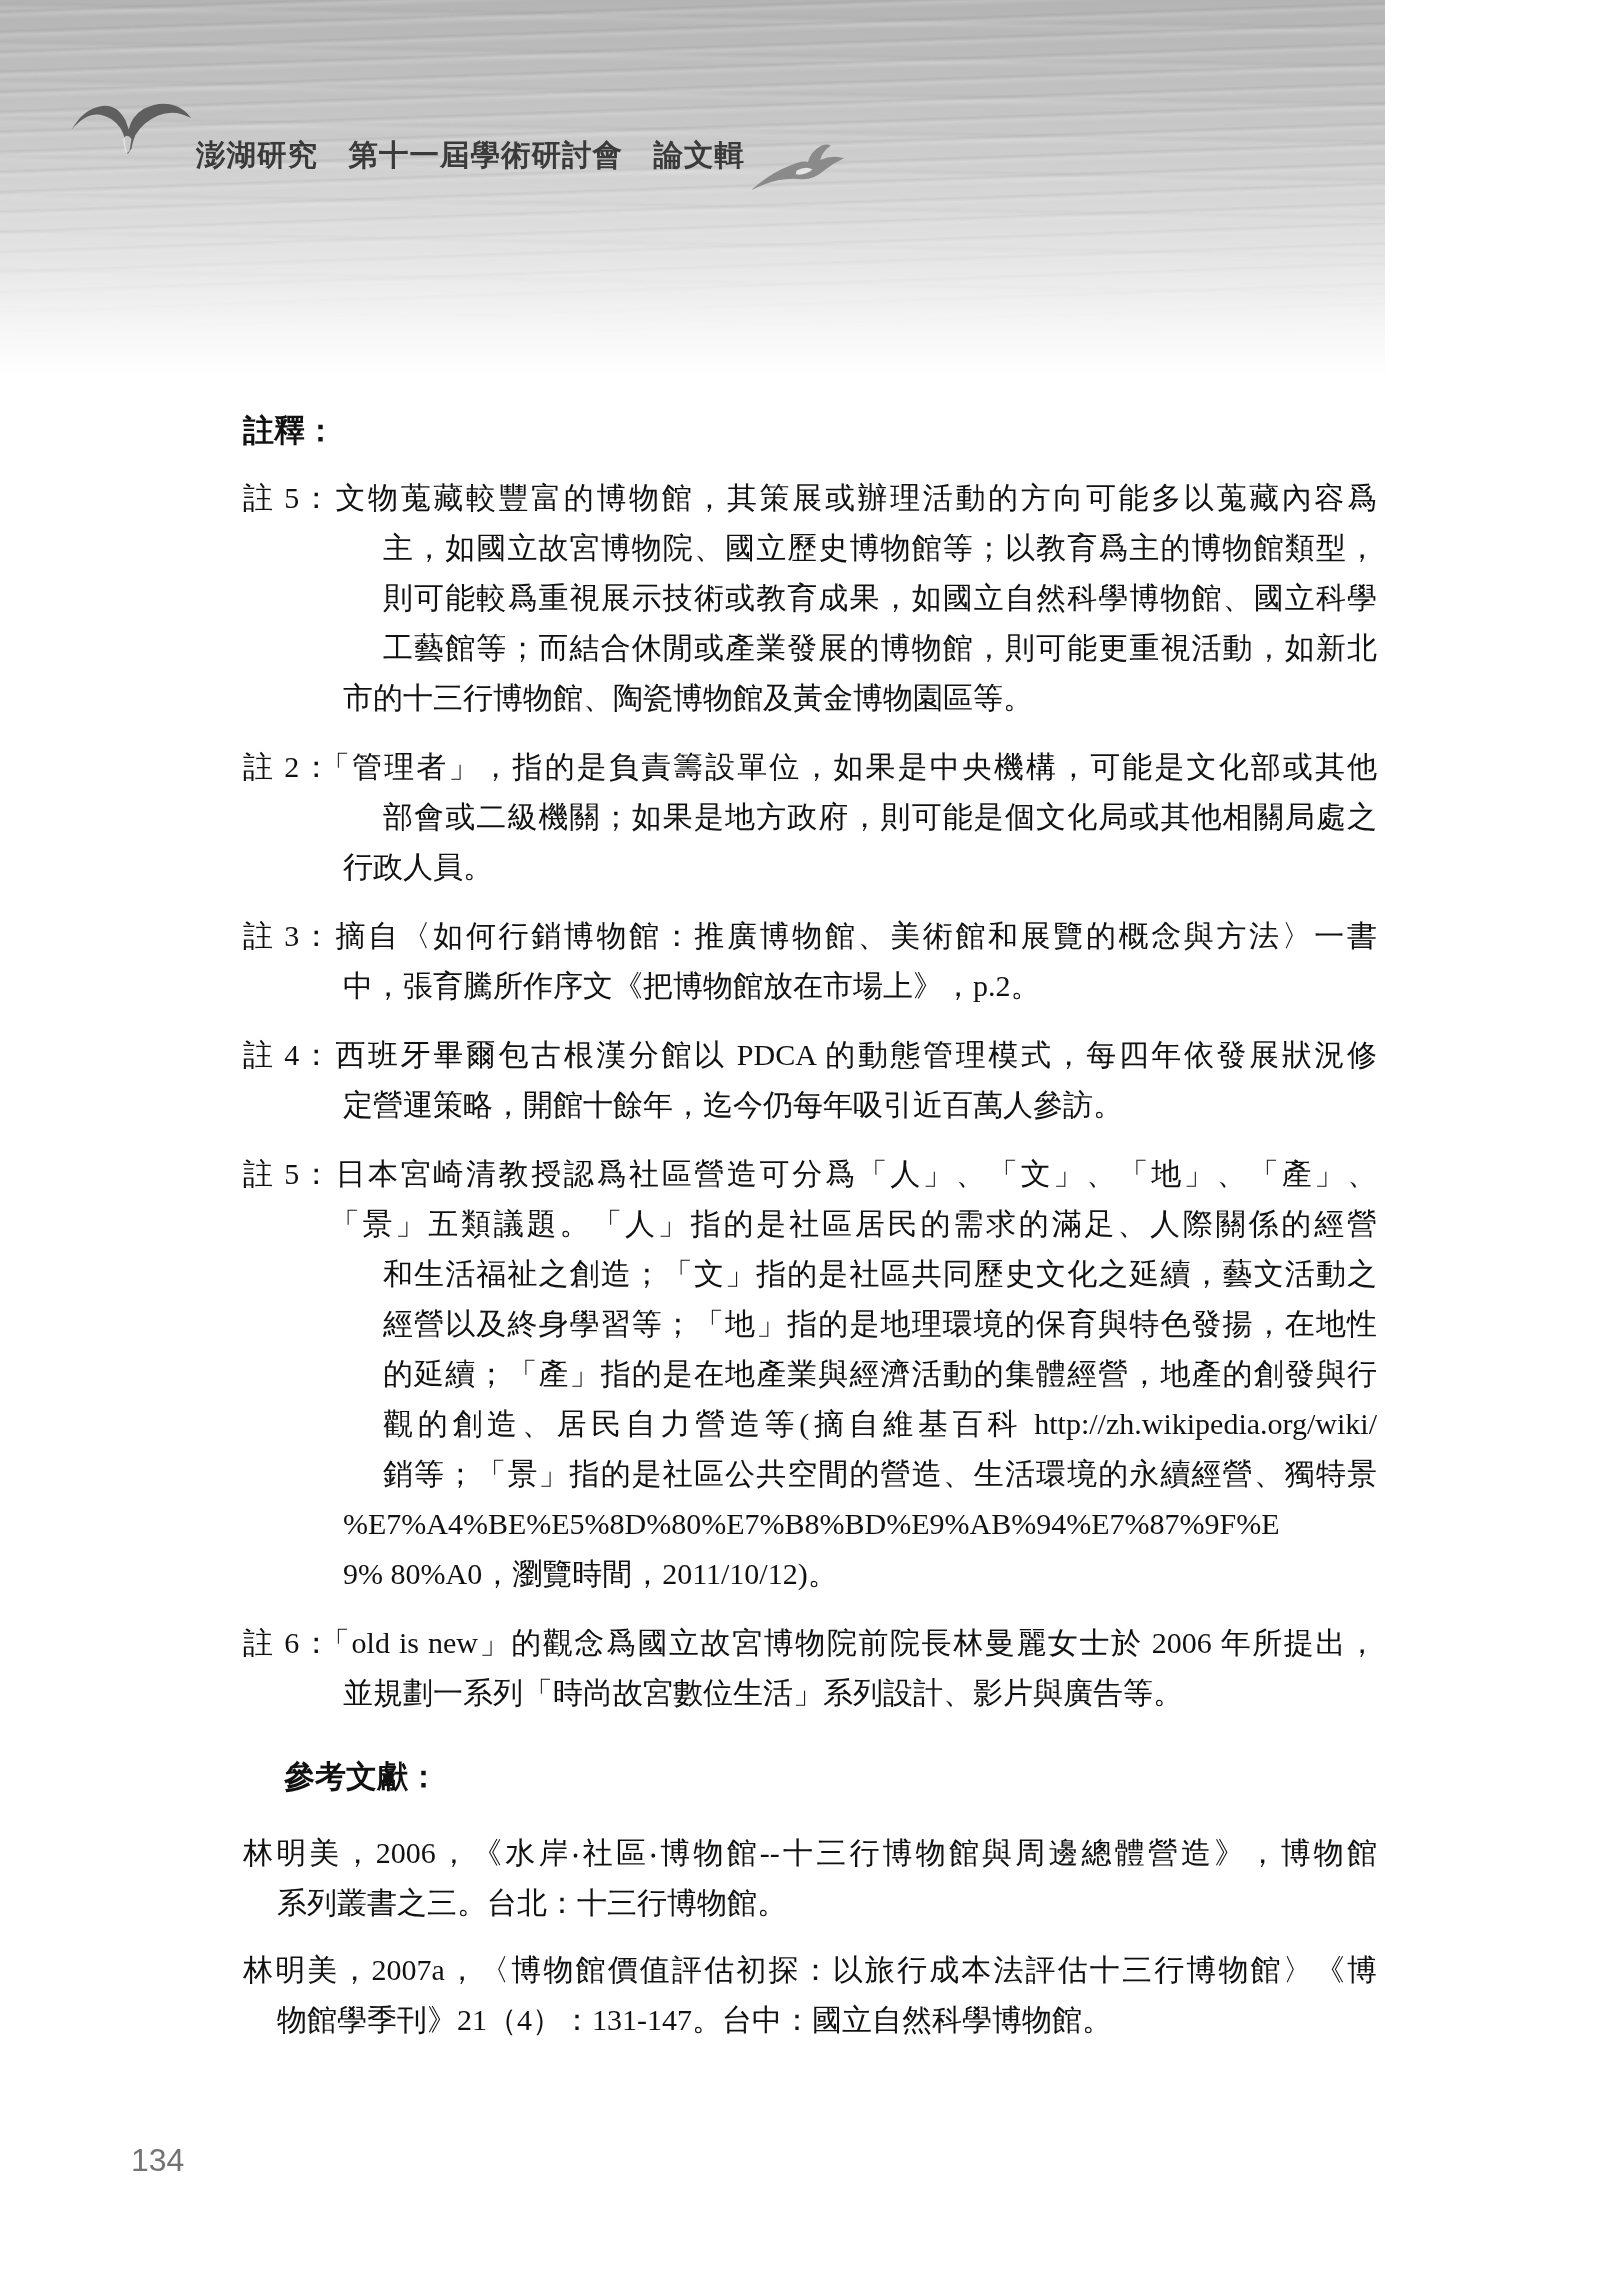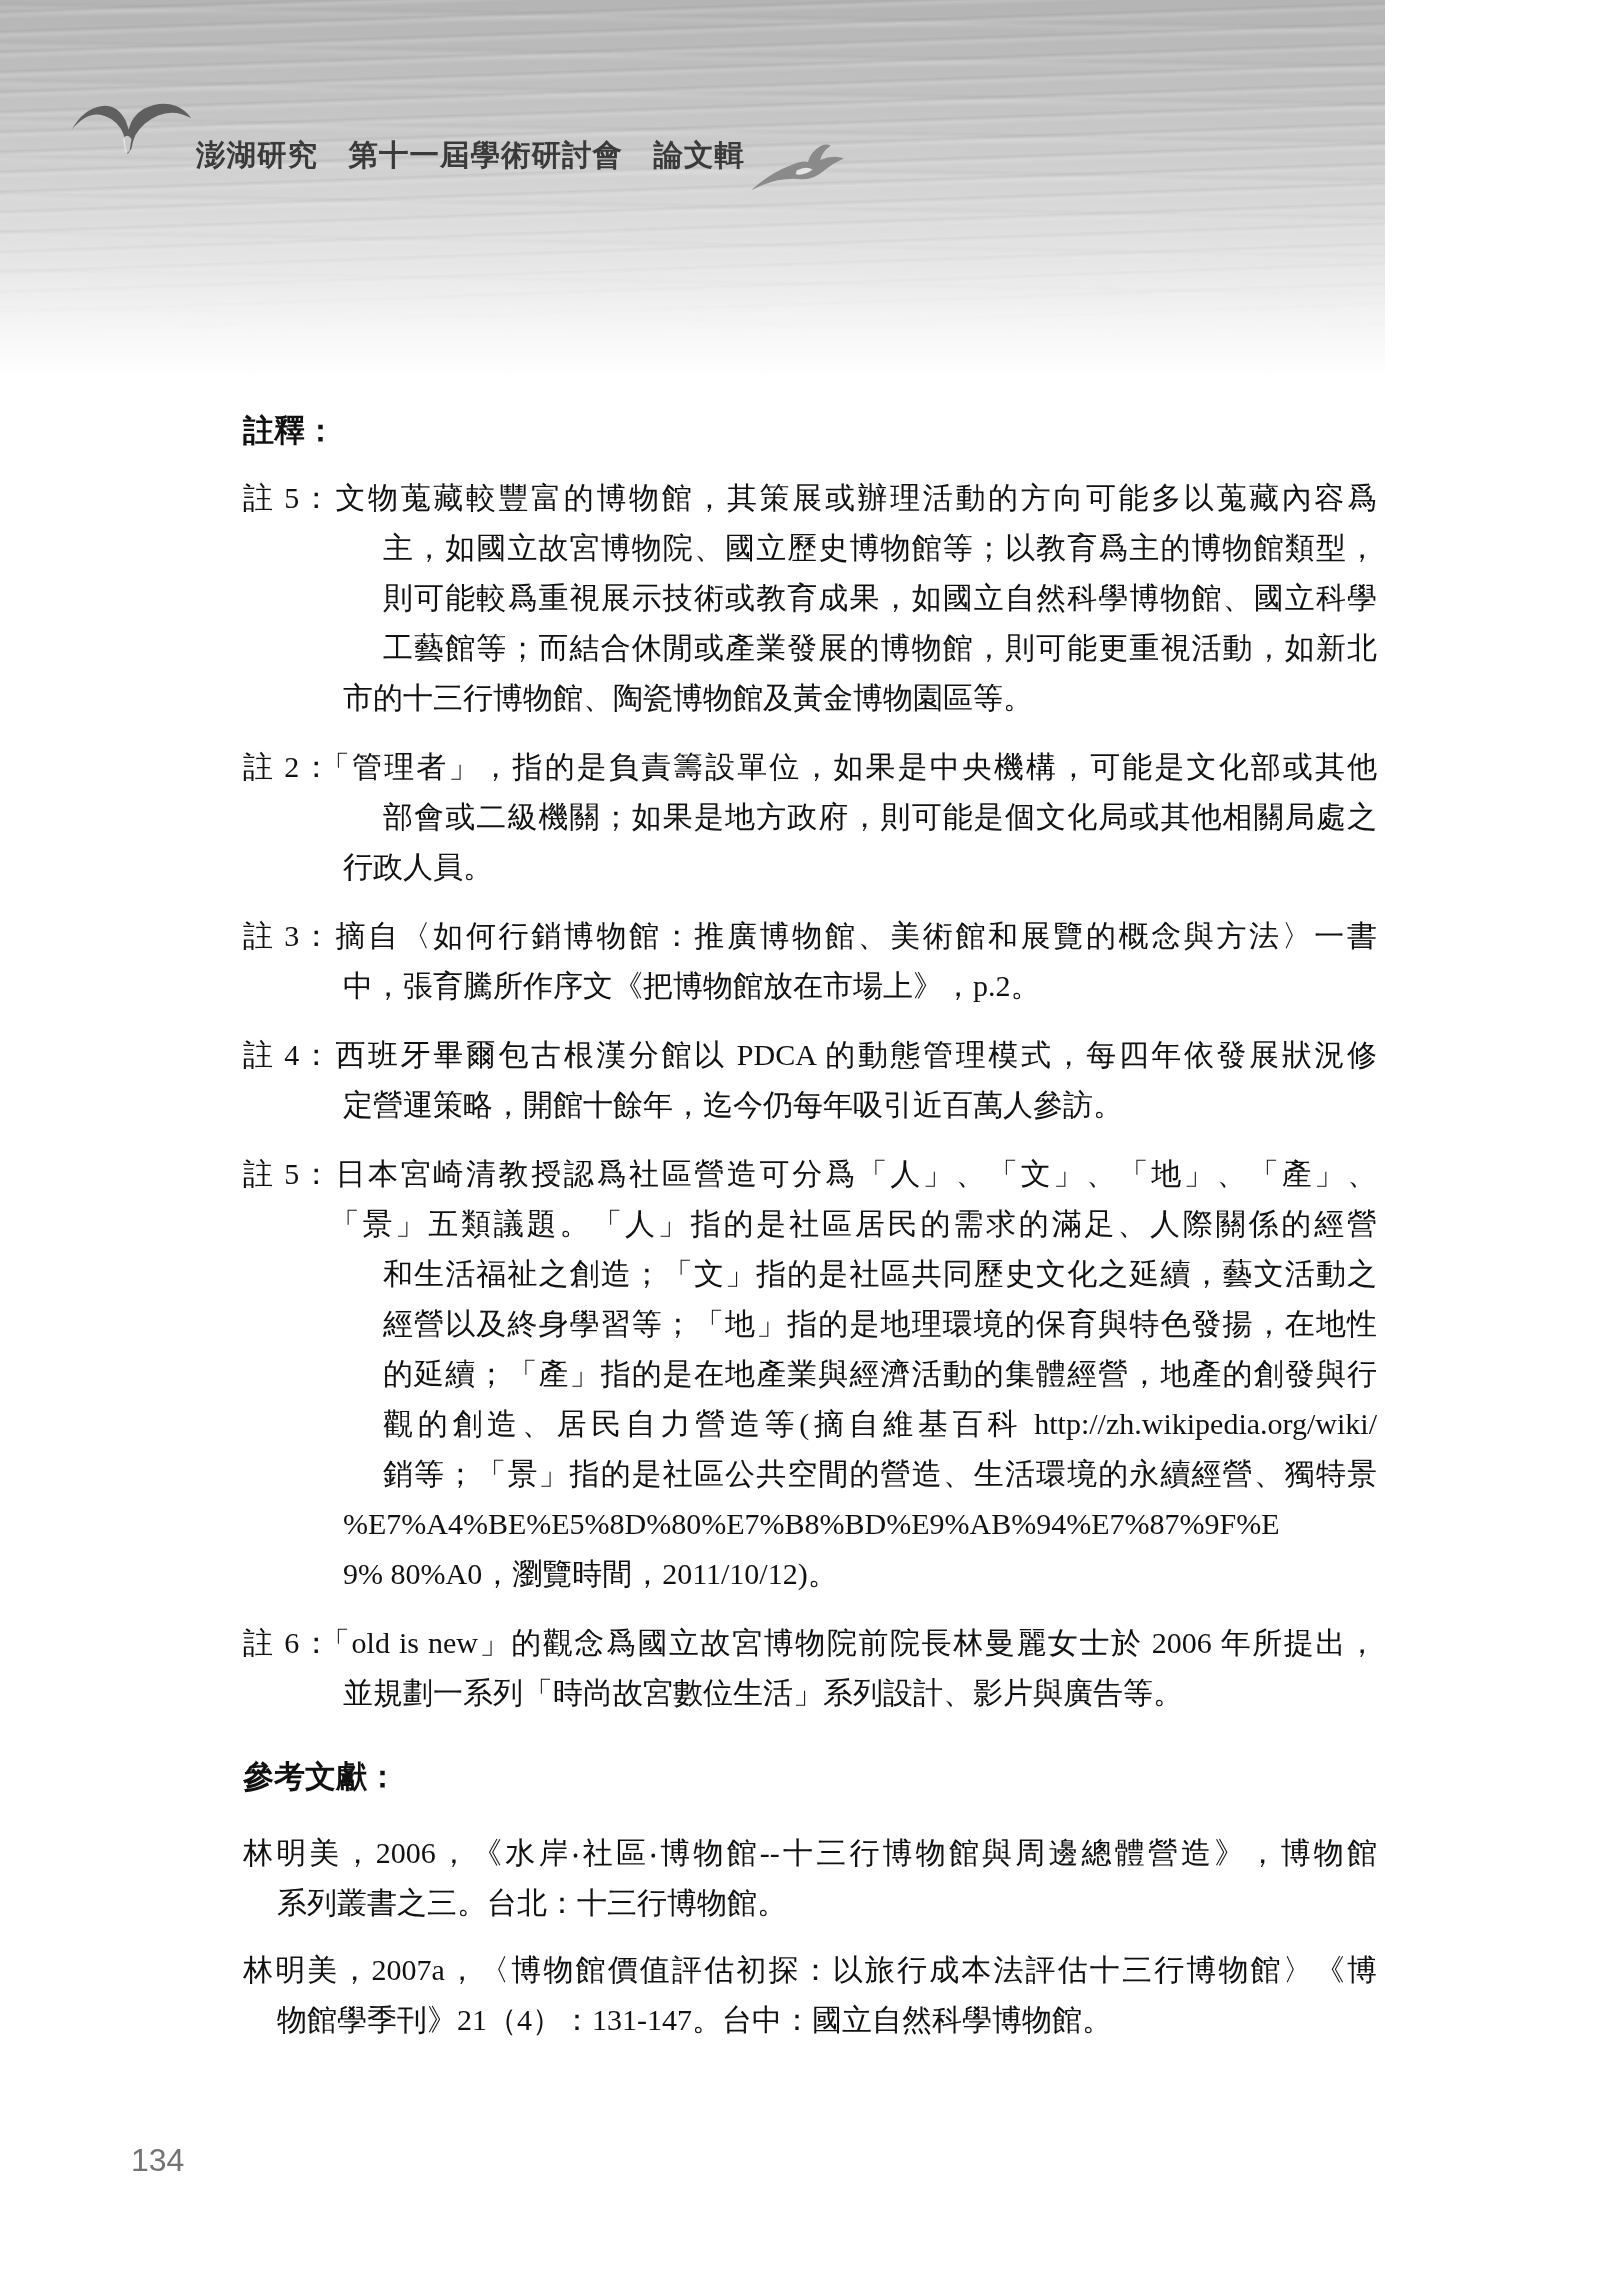--- a/index.html
+++ b/index.html
@@ -41,21 +41,21 @@
   .bird2{left:749px;top:143px;width:99px;height:53px;}
 
   
   .content{
     position:absolute;left:243px;top:409px;width:1134px;
     font-size:30px;line-height:50px;
   }
   .sec-heading{
     margin:0 0 21px 0;font-size:31px;font-weight:bold;line-height:43px;
   }
-  .refs-heading{margin-top:37px;margin-bottom:30px;}
+  .refs-heading{margin-top:37px;margin-bottom:30px;margin-left:41px;}
 
   .note{position:relative;padding-left:100px;margin:0 0 19px 0;}
   .note-label{position:absolute;left:0;top:0;line-height:50px;letter-spacing:1.9px;}
   .line{line-height:50px;min-height:50px;}
   .line.full{text-align:justify;text-align-last:justify;margin-left:40px;-moz-text-align-last:justify;}
   .note .line.first{margin-left:-7.6px;}
   .note.tight .line.first{margin-left:-23px;}
   .line.bracket{margin-left:-13.3px;}
 
   .ref{position:relative;padding-left:34px;margin:0 0 17px 0;}

